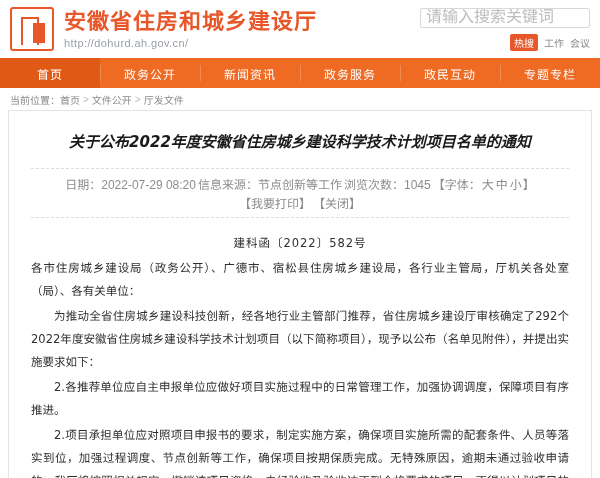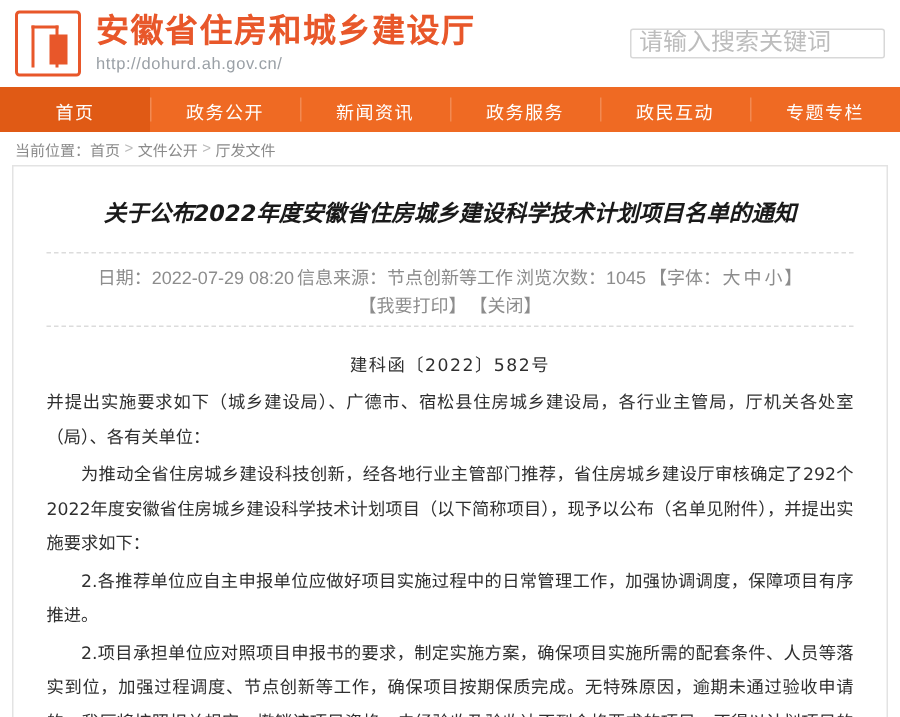--- a/index.html
+++ b/index.html
@@ -233,20 +233,25 @@
   <div class="header-right">
     <div class="search-box">
       <input type="text" placeholder="请输入搜索关键词" style="">
       <div class="search-btn">
         <svg width="12" height="12" viewBox="0 0 12 12" aria-hidden="true">
           <circle cx="5" cy="5" r="3.4" fill="none" stroke="#ef6a23" stroke-width="1.3"></circle>
           <line x1="7.6" y1="7.6" x2="10.6" y2="10.6" stroke="#ef6a23" stroke-width="1.3" stroke-linecap="round"></line>
         </svg>
       </div>
     </div>
+    <div class="hot-row">
+      <span class="hot-label">热搜</span>
+      <a href="#">工作</a>
+      <a href="#">会议</a>
+    </div>
   </div>
 </div>
 
 <div class="nav">
   <div class="nav-item active">首页</div>
   <div class="nav-item">政务公开</div>
   <div class="nav-item">新闻资讯</div>
   <div class="nav-item">政务服务</div>
   <div class="nav-item">政民互动</div>
   <div class="nav-item">专题专栏</div>
@@ -270,21 +275,21 @@
       <span>日期：2022-07-29 08:20</span>
       <span>信息来源：节点创新等工作</span>
       <span>浏览次数：1045</span>
       <span class="font-sizes"><span>【字体：</span><b>大</b><b>中</b><b>小</b><span>】</span></span>
       <span class="link">【我要打印】</span>
       <span class="link">【关闭】</span>
     </div>
 
     <div class="doc-body">
       <p class="doc-number">建科函〔2022〕582号</p>
-      <p>并提出实施要求如下（城乡建设局）、广德市、宿松县住房城乡建设局，各行业主管局，厅机关各处室（局）、各有关单位：</p>
+      <p>各市住房城乡建设局（政务公开）、广德市、宿松县住房城乡建设局，各行业主管局，厅机关各处室（局）、各有关单位：</p>
       <p class="indent">为推动全省住房城乡建设科技创新，经各地行业主管部门推荐，省住房城乡建设厅审核确定了292个2022年度安徽省住房城乡建设科学技术计划项目（以下简称项目），现予以公布（名单见附件），并提出实施要求如下：</p>
       <p class="indent">2.各推荐单位应自主申报单位应做好项目实施过程中的日常管理工作，加强协调调度，保障项目有序推进。</p>
       <p class="indent">2.项目承担单位应对照项目申报书的要求，制定实施方案，确保项目实施所需的配套条件、人员等落实到位，加强过程调度、节点创新等工作，确保项目按期保质完成。无特殊原因，逾期未通过验收申请的，我厅将按照相关规定，撤销该项目资格。未经验收及验收达不到合格要求的项目，不得以计划项目的名义推荐或进行学术不符的宣传。</p>
 
     </div>
 
   </div>
 </div>
 
 </body></html>

